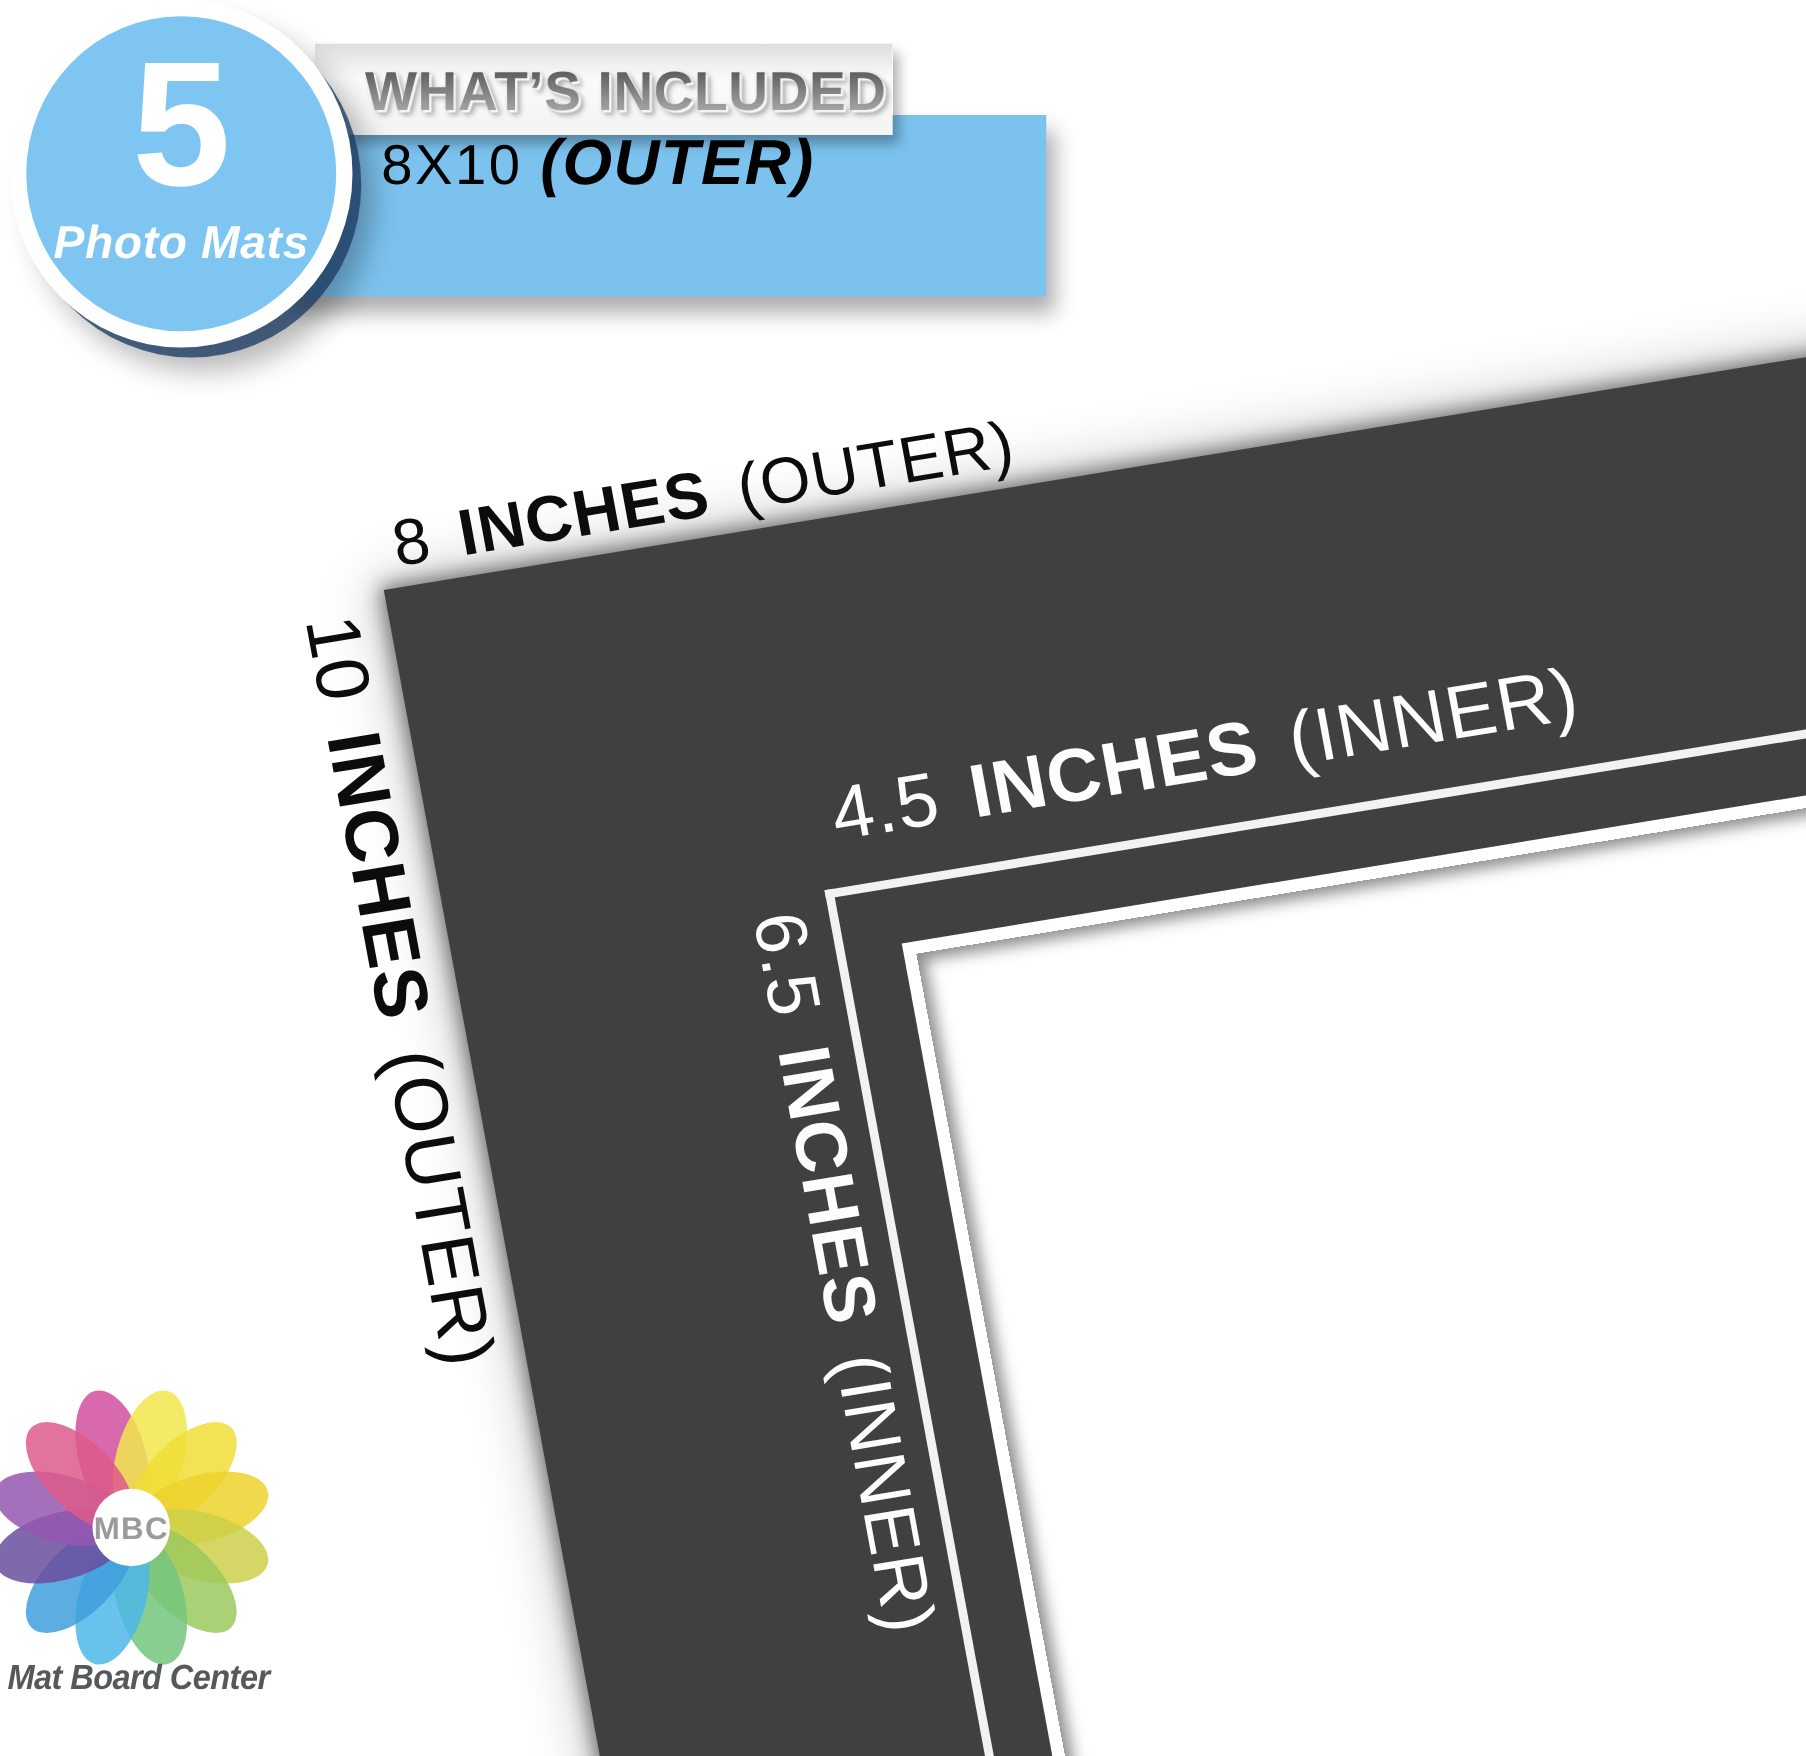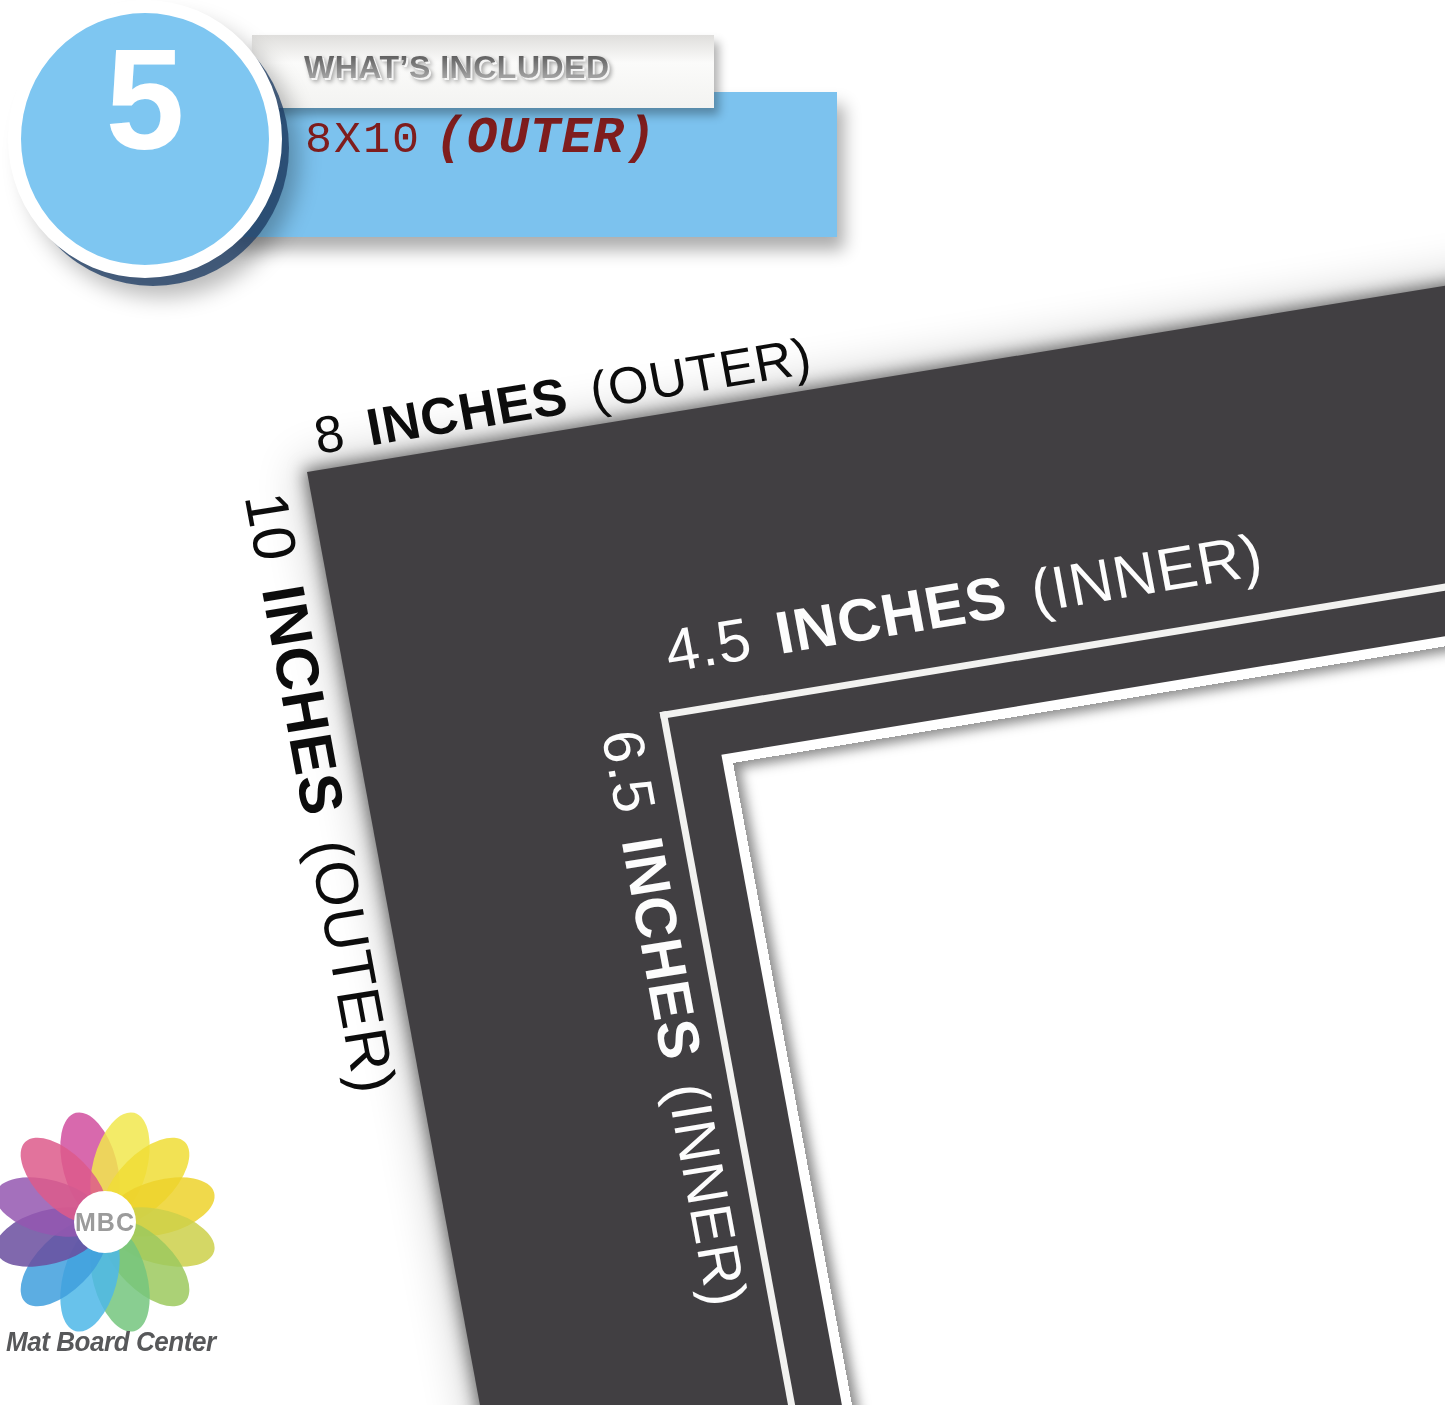--- a/index.html
+++ b/index.html
@@ -39,35 +39,34 @@
   .dim-left-inner{
     left:294px;top:306px;font-size:58px;line-height:64px;color:#fdfdfd;
     transform:rotate(90deg);transform-origin:0 0;width:700px;
   }
   
   .banner{
     position:absolute;left:225px;top:92px;width:612px;height:145px;
     background:var(--blue,#7cc2ee);
     box-shadow:7px 13px 16px rgba(0,0,0,.32);
   }
-  .banner-lines{position:absolute;left:80px;top:18px;color:#7f1d1d;font-family:Liberation Mono, monospace;}
+  .banner-lines{position:absolute;left:80px;top:8px;color:#000000;}
   .banner-line{display:flex;align-items:baseline;height:47px;}
   .banner-size{font-size:45px;font-weight:400;letter-spacing:2px;}
   .banner-qual{font-size:51px;font-weight:700;font-style:italic;margin-left:14px;letter-spacing:1px;}
   .plate{
     position:absolute;left:252px;top:35px;width:462px;height:73px;
     background:linear-gradient(180deg,#dfdedc 0%,#fbfbfa 38%,#f3f3f1 100%);
     box-shadow:5px 7px 9px rgba(0,0,0,.30);
   }
   .plate-title{
-    position:absolute;left:40px;top:14px;font-size:32px;font-weight:700;letter-spacing:.5px;
+    position:absolute;left:40px;top:14px;font-size:44px;font-weight:700;letter-spacing:.5px;
     background:linear-gradient(180deg,#5c5c5c 15%,#b7b7b7 95%);
     -webkit-background-clip:text;background-clip:text;color:transparent;
     filter:drop-shadow(2px 2px 0px rgba(255,255,255,.85)) drop-shadow(2px 2px 2px rgba(0,0,0,.35));
-    margin-left:12px;
   }
   .badge{
     position:absolute;left:8px;top:0;width:248px;height:252px;border-radius:50%;
     background:var(--badge-blue,#7ec6f1);border:13px solid #fff;
     box-shadow:8px 9px 0 -1px rgba(30,60,100,.78), 17px 19px 22px rgba(0,0,0,.28);
     text-align:center;color:#fff;
   }
   .badge-count{font-size:142px;font-weight:700;line-height:1;margin-top:16px;}
   .badge-label{font-size:37px;font-weight:700;font-style:italic;margin-top:2px;letter-spacing:.5px;}
   
@@ -122,20 +121,21 @@
       </div>
     </div>
   </div>
 
   <div class="plate">
     <div class="plate-title">WHAT’S INCLUDED</div>
   </div>
 
   <div class="badge">
     <div class="badge-count">5</div>
+    <div class="badge-label">Photo Mats</div>
   </div>
 
   <svg class="logo-flower" width="240" height="250" viewBox="0 0 240 250">
     <g transform="translate(115,122)">
       <g>
           <ellipse cx="0" cy="-58" rx="27" ry="55" transform="rotate(345)" fill="#d14f9f" fill-opacity="0.85"></ellipse>
           <ellipse cx="0" cy="-58" rx="27" ry="55" transform="rotate(15)" fill="#f1e84e" fill-opacity="0.85"></ellipse>
           <ellipse cx="0" cy="-58" rx="27" ry="55" transform="rotate(45)" fill="#f0dd36" fill-opacity="0.85"></ellipse>
           <ellipse cx="0" cy="-58" rx="27" ry="55" transform="rotate(75)" fill="#edd22b" fill-opacity="0.85"></ellipse>
           <ellipse cx="0" cy="-58" rx="27" ry="55" transform="rotate(105)" fill="#ccd04a" fill-opacity="0.85"></ellipse>

